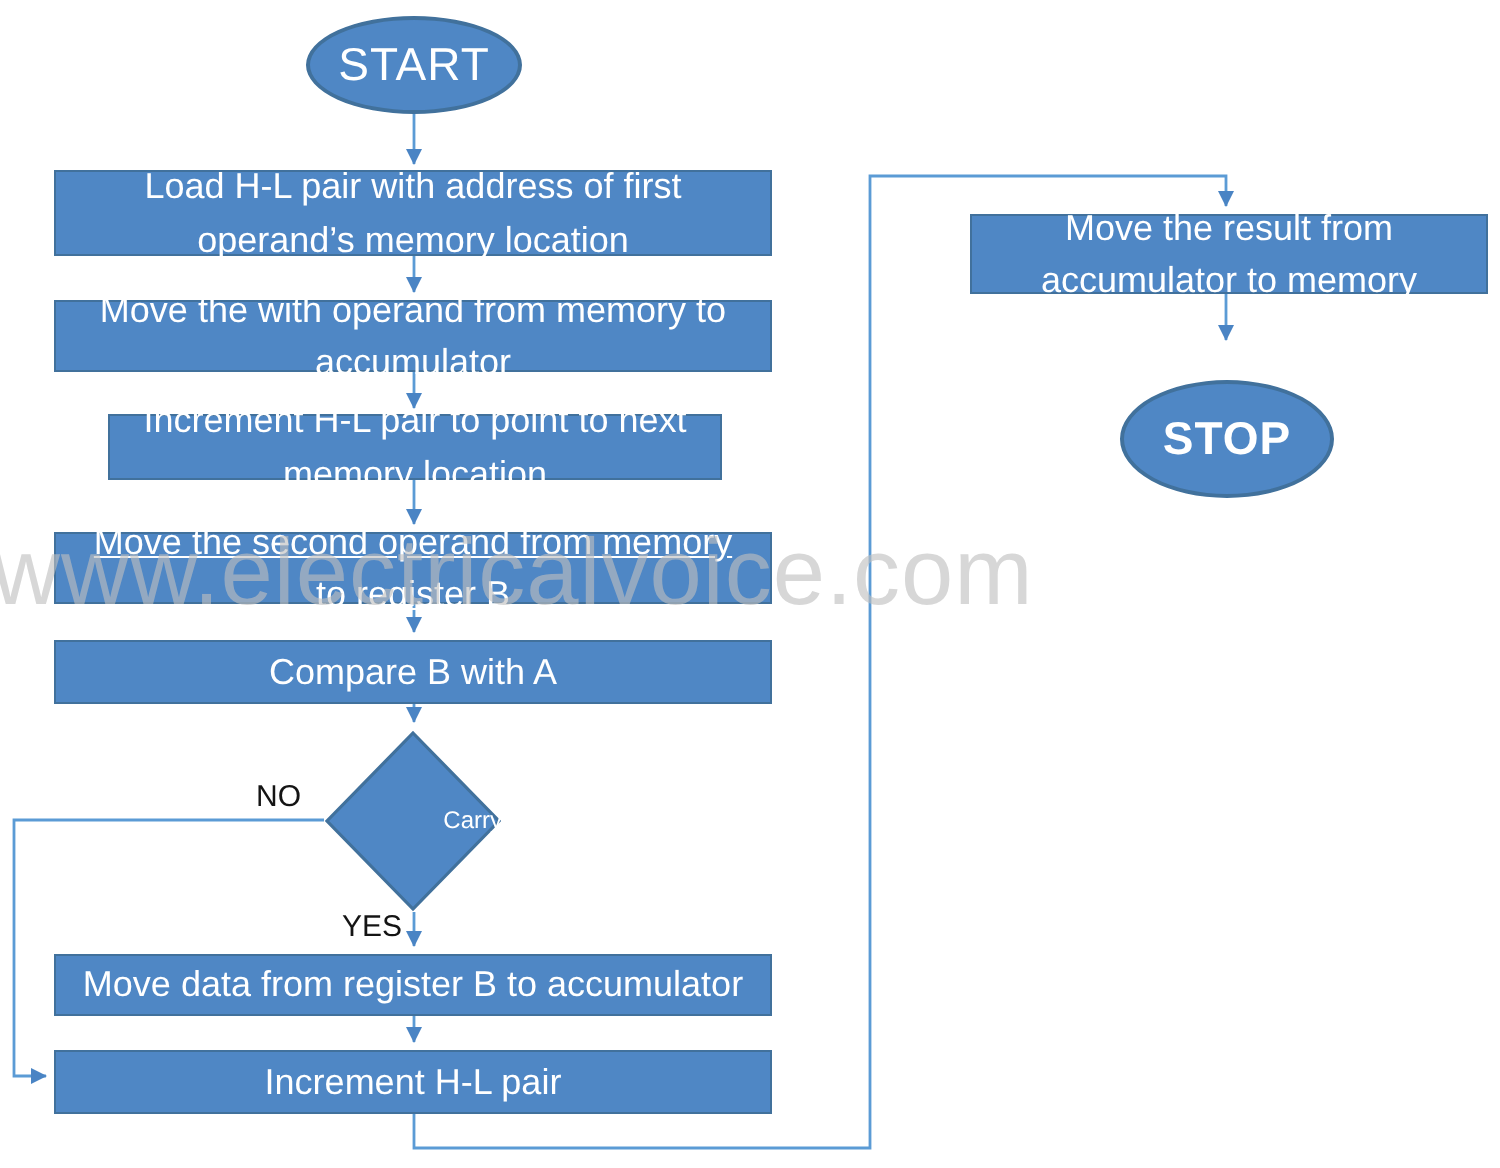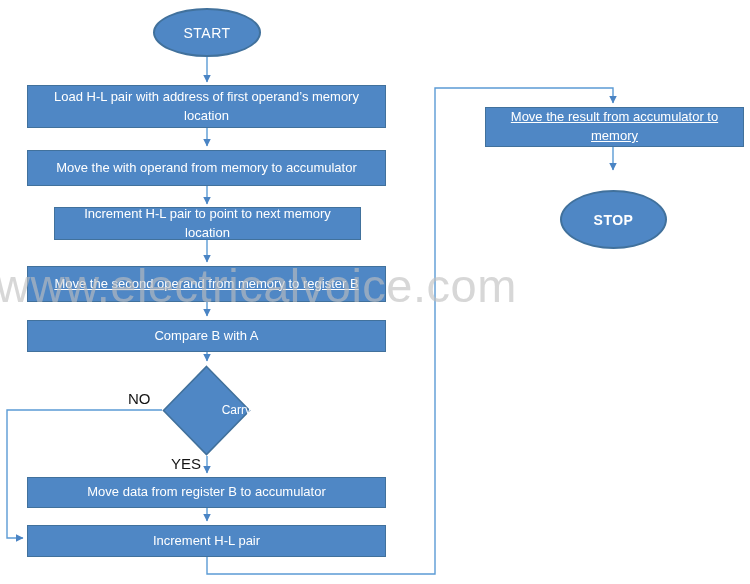--- a/index.html
+++ b/index.html
@@ -14,31 +14,31 @@
   .canvas { position: relative; width: 750px; height: 584px; background: #ffffff; overflow: hidden; }
   .connector-layer { position: absolute; left: 0; top: 0; width: 750px; height: 584px; z-index: 1; }
   .connector { stroke: var(--connector); stroke-width: 1.4; fill: none; }
   .arrowhead { fill: var(--connector-arrow); }
   .flow-box {
     position: absolute; z-index: 2;
     background: var(--shape-fill);
     border: 1.6px solid var(--shape-border);
     color: #ffffff;
     display: flex; align-items: center; justify-content: center;
-    text-align: center; font-size: 13px; line-height: 1.45;
+    text-align: center; font-size: 18px; line-height: 1.45;
     padding: 2px 10px;
   }
   .terminal {
     position: absolute; z-index: 2;
     background: var(--shape-fill);
     border: 2px solid var(--shape-border);
     border-radius: 50%;
     color: #ffffff;
     display: flex; align-items: center; justify-content: center;
-    font-size: 14px; letter-spacing: 0.5px;
+    font-size: 23px; letter-spacing: 0.5px;
   }
   .diamond-wrap { position: absolute; z-index: 2; }
   .diamond-shape { position: absolute; left: 0; top: 0; }
   .diamond-shape polygon { fill: var(--shape-fill); stroke: var(--shape-border); stroke-width: 1.6; }
   .diamond-text {
     position: absolute; left: 0; top: 0; right: 0; bottom: 0;
     display: flex; flex-direction: column; align-items: flex-end; justify-content: center;
     color: #ffffff; font-size: 12px; line-height: 13.5px; text-align: center;
   }
   .branch-label { position: absolute; z-index: 3; color: #141414; font-size: 15px; }
@@ -112,21 +112,21 @@
   <div class="branch-label" style="left:171px; top:455px;">YES</div>
 
   <div class="flow-box" style="left:27px; top:477px; width:359px; height:31px;">
     <span>Move data from register B to accumulator</span>
   </div>
 
   <div class="flow-box" style="left:27px; top:525px; width:359px; height:32px;">
     <span>Increment H-L pair</span>
   </div>
 
-  <div class="flow-box" style="left:485px; top:107px; width:259px; height:40px;text-decoration:underline;">
+  <div class="flow-box" style="left:485px; top:107px; width:259px; height:40px;">
     <span>Move the result from accumulator to memory</span>
   </div>
 
   <div class="terminal" style="left:560px; top:190px; width:107px; height:59px;font-weight:bold;">
     <span>STOP</span>
   </div>
 
   <div class="watermark">www.electricalvoice.com</div>
 
 </div>

